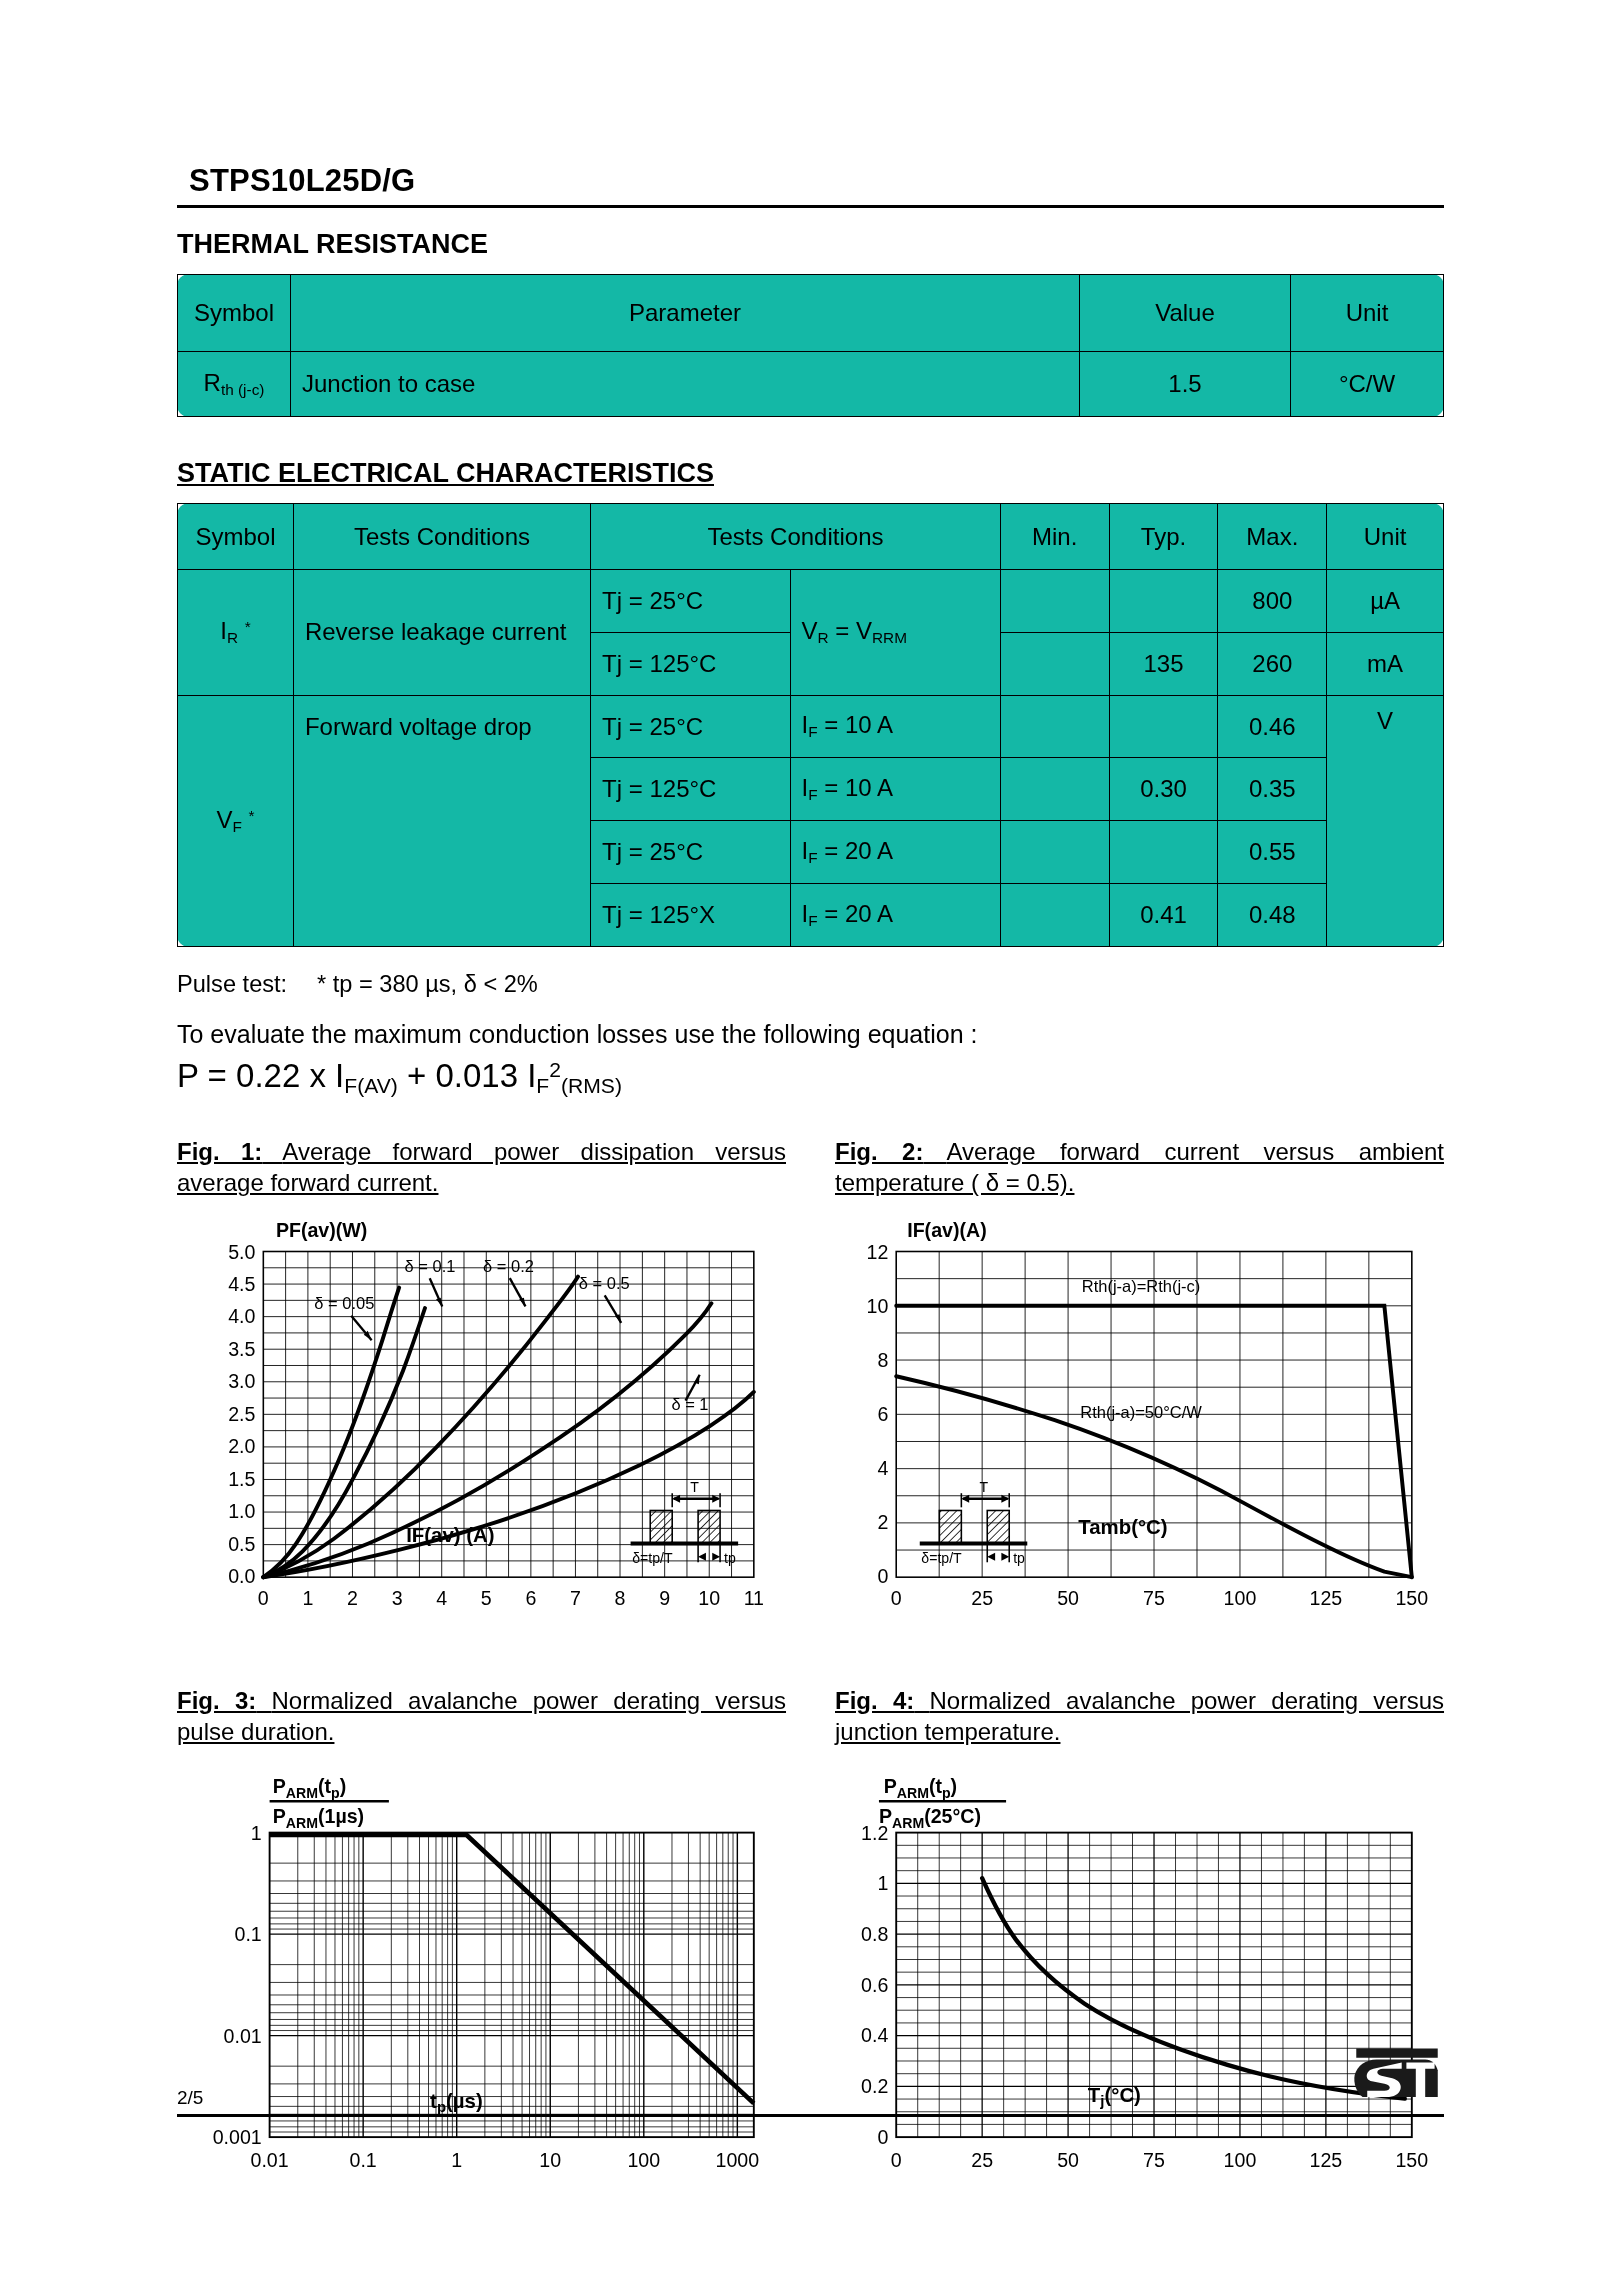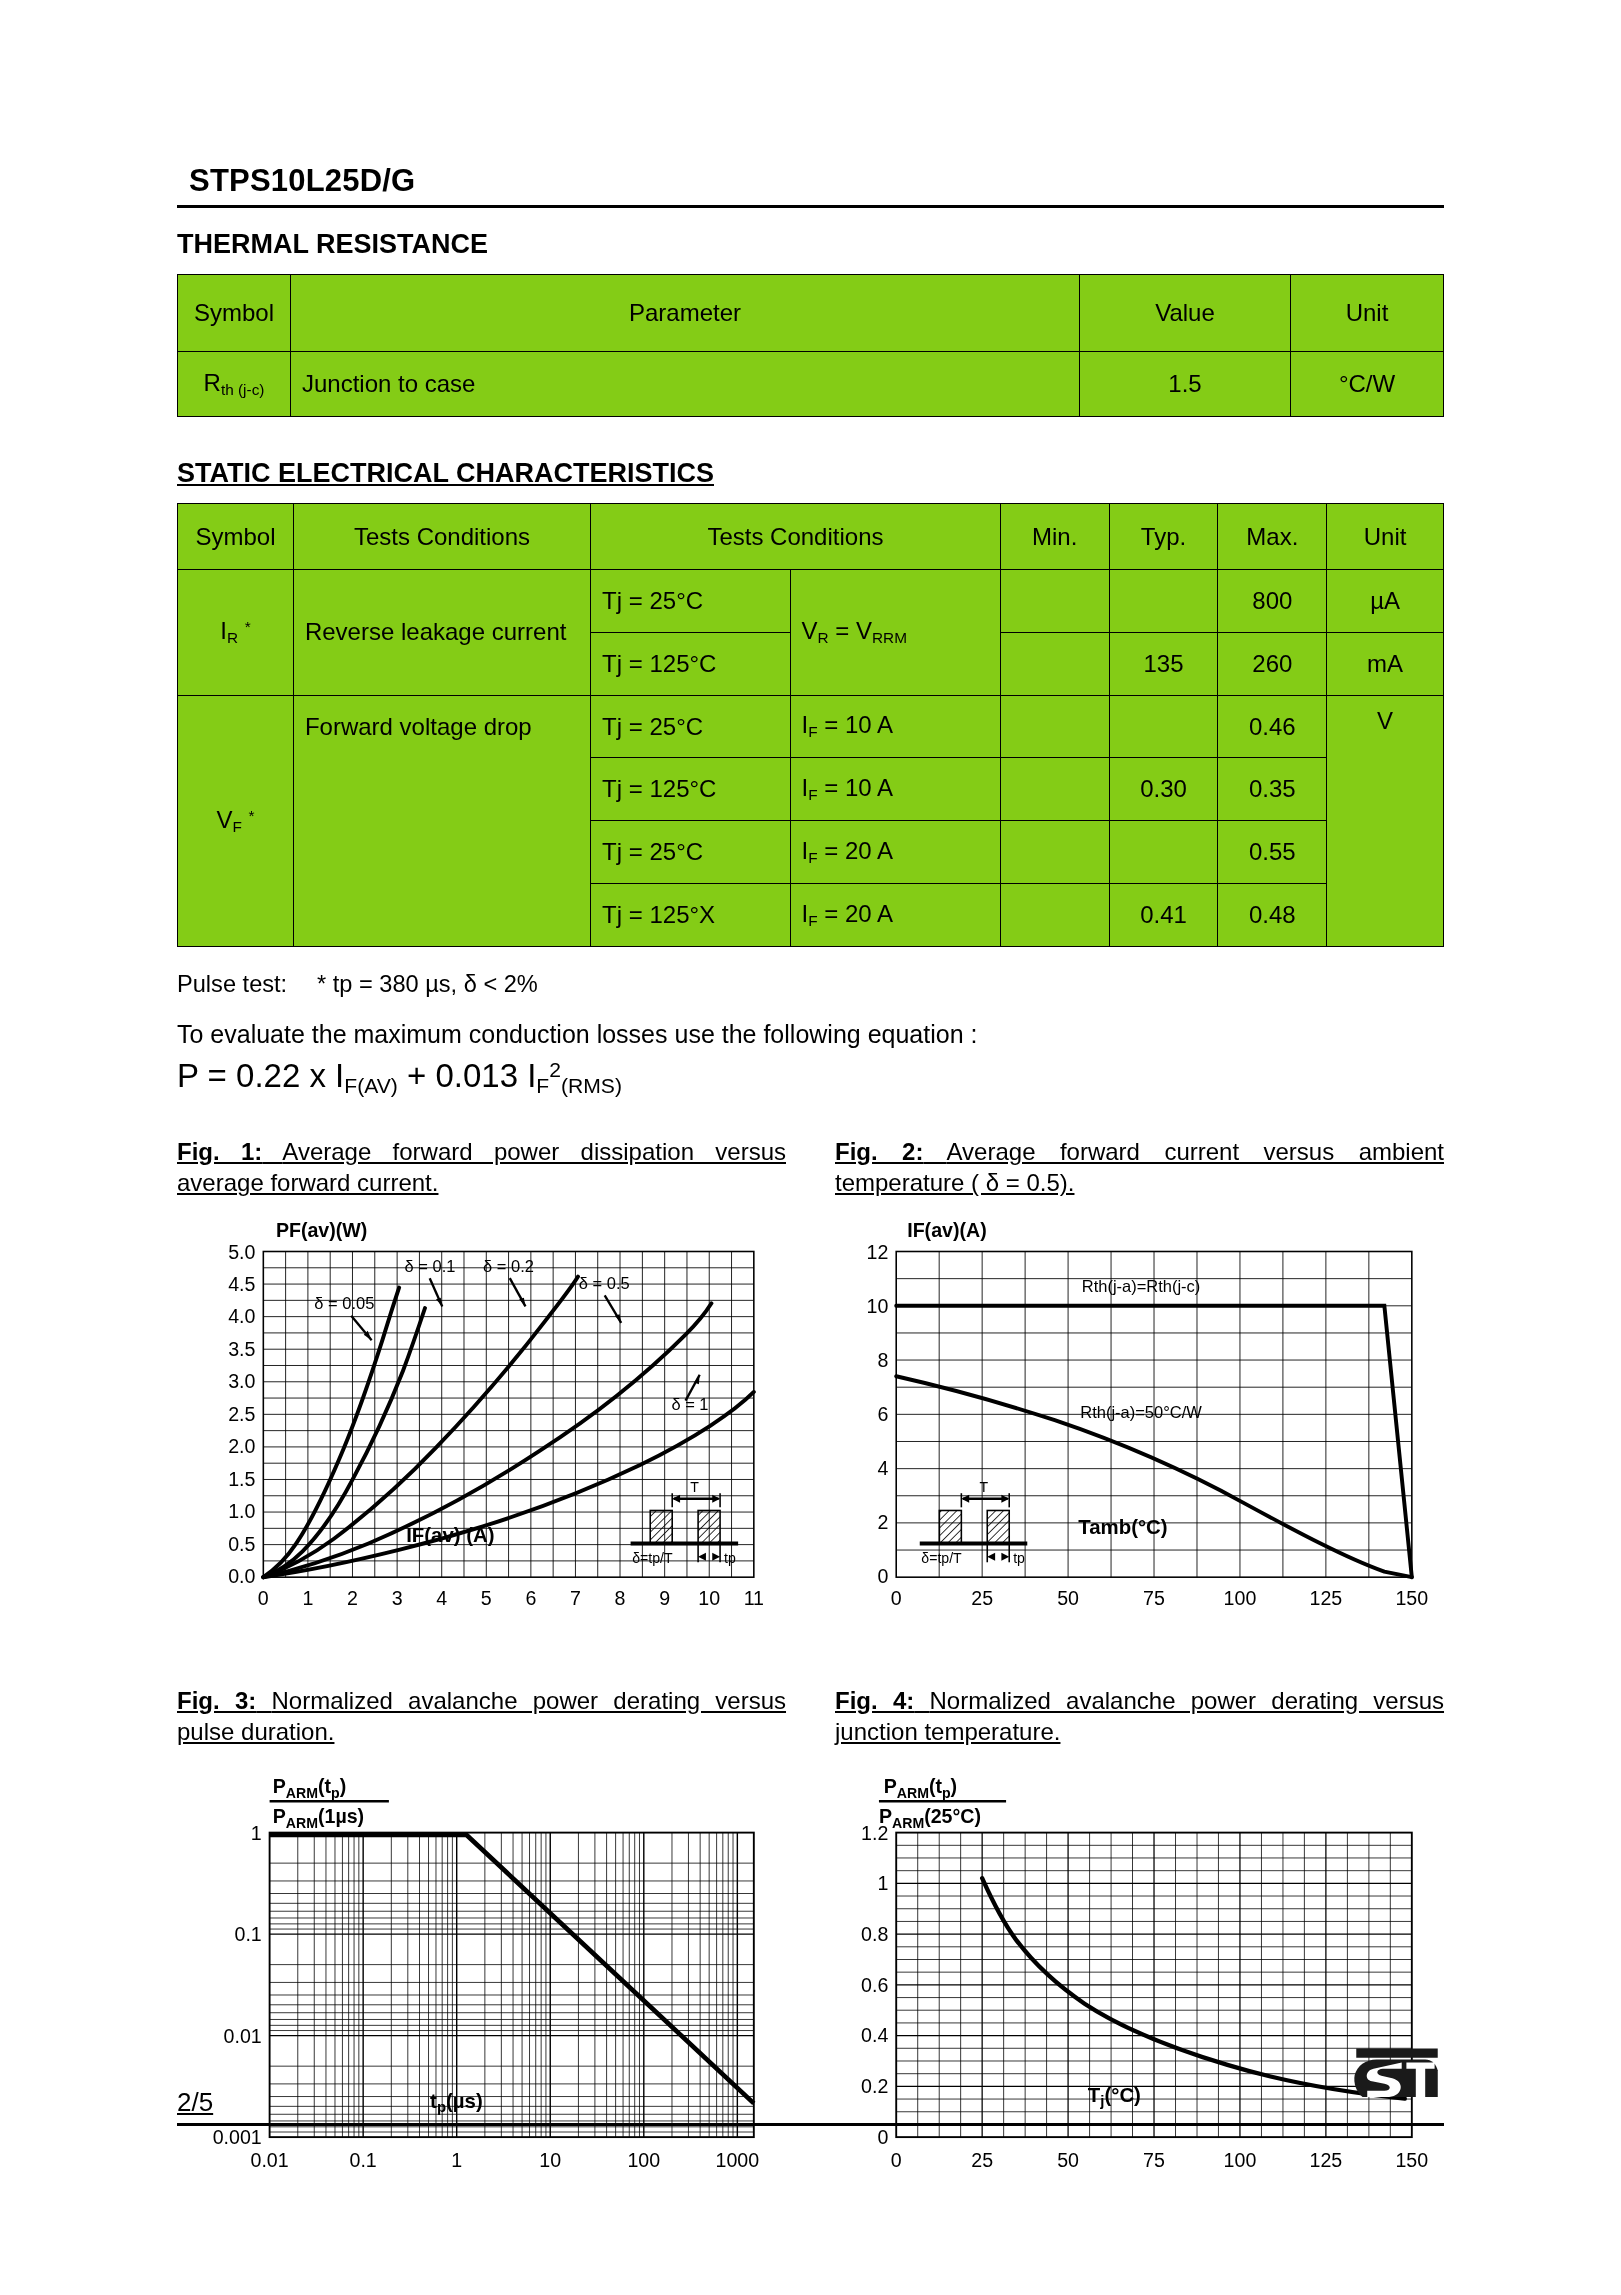--- a/index.html
+++ b/index.html
@@ -13,21 +13,21 @@
   .page{position:relative;width:1622px;height:2295px;}
   .content{position:absolute;left:177px;top:165px;width:1267px;}
 
   
   .doc-title{font-size:31px;font-weight:bold;letter-spacing:0.2px;line-height:1.0;margin-left:12px;}
   .rule-top{border-bottom:3.9px solid #000;margin-top:9.4px;}
   .section-title{font-size:27px;font-weight:bold;margin:20.4px 0 14px 0;}
   .section-title.sec2{margin-top:41px;text-decoration:underline;}
 
   
-  table{border-collapse:collapse;width:100%;background:#84cc16;}
+  table{border-collapse:collapse;width:100%;background:#14b8a6;border-radius:12px;}
   table.tbl td,table.tbl th{
     border:1.6px solid #000;
     font-size:24px;
     padding:7.9px 11px;
     font-weight:normal;
     vertical-align:middle;
   }
   .ctr{text-align:center;}
   .lft{text-align:left;}
   .hd-row td{font-weight:bold;text-align:center;}
@@ -49,21 +49,21 @@
   
   .fig-row{display:flex;gap:49px;margin-top:35px;}
   .fig-col{flex:1 1 0;min-width:0;}
   .fig-cap{font-size:24px;line-height:1.32;text-align:justify;text-decoration:underline;}
   .fig-cap b{font-weight:bold;}
   .chart-wrap{margin-top:20.4px;}
   svg{display:block;overflow:visible;}
 
   
   .footer{position:absolute;left:177px;top:2087px;width:1267px;}
-  .footer .pg{font-size:26px;text-decoration:underline;}
+  .footer .pg{font-size:19px;}
   .rule-bot{border-bottom:3.9px solid #000;margin-top:4.7px;}
   .logo{position:absolute;right:0;top:-42px;}
 </style>
 </head>
 <body>
 
 <div class="page">
 <div class="content">
 
   <div class="doc-title">STPS10L25D/G</div>

